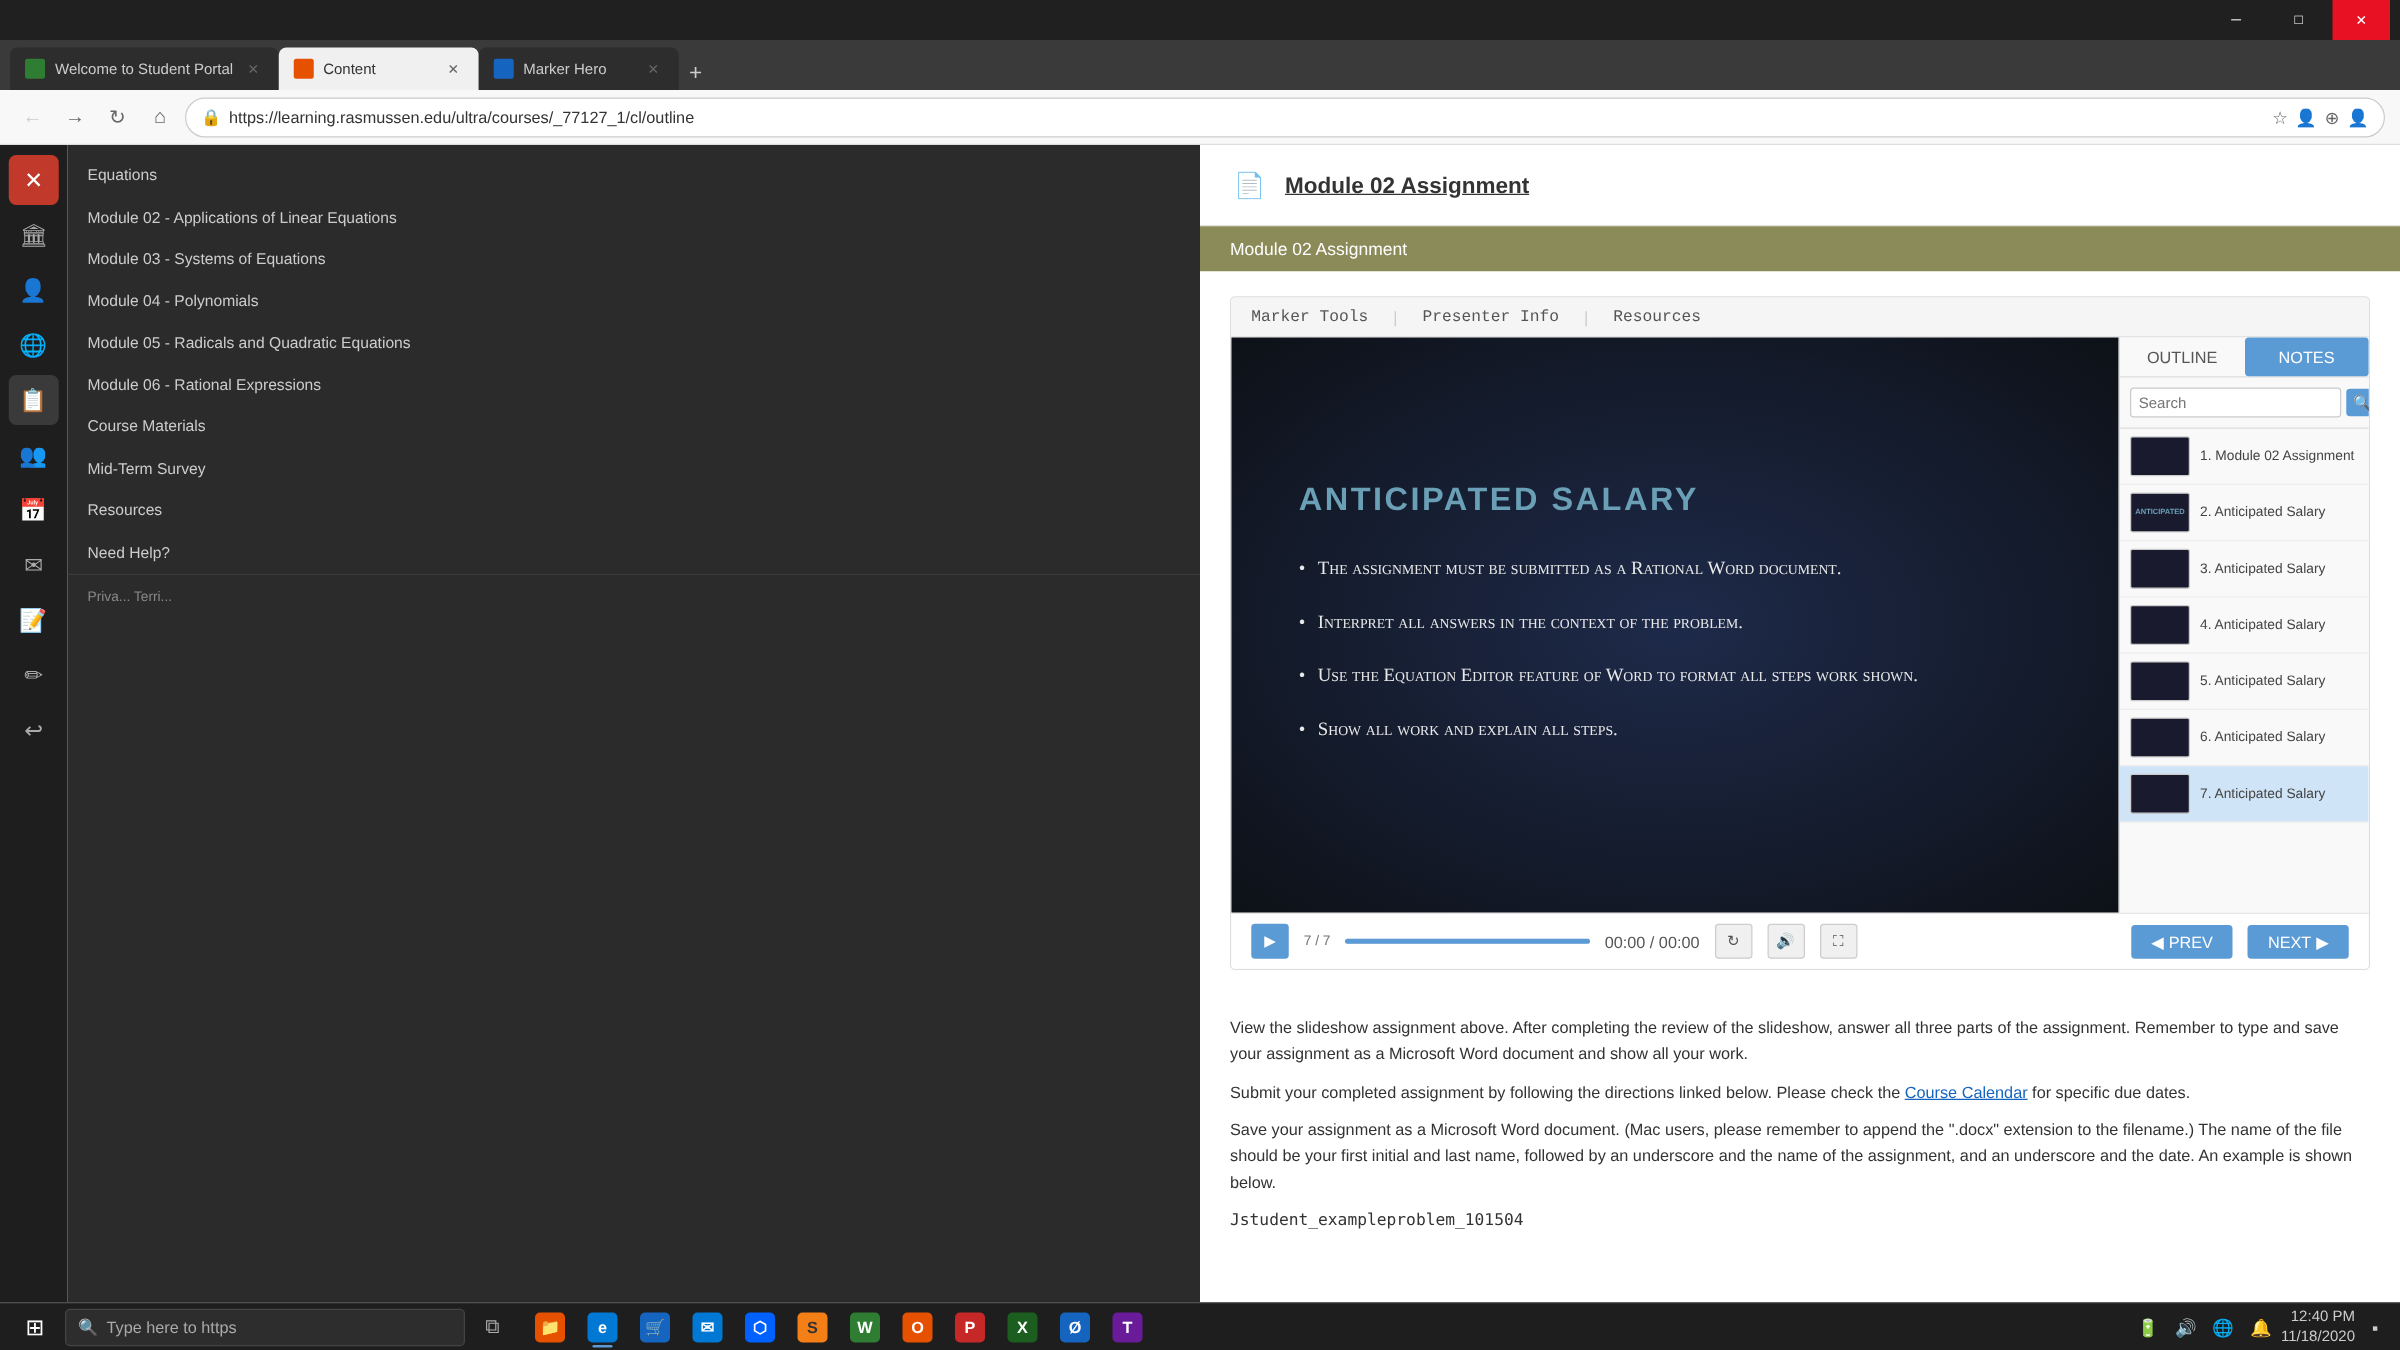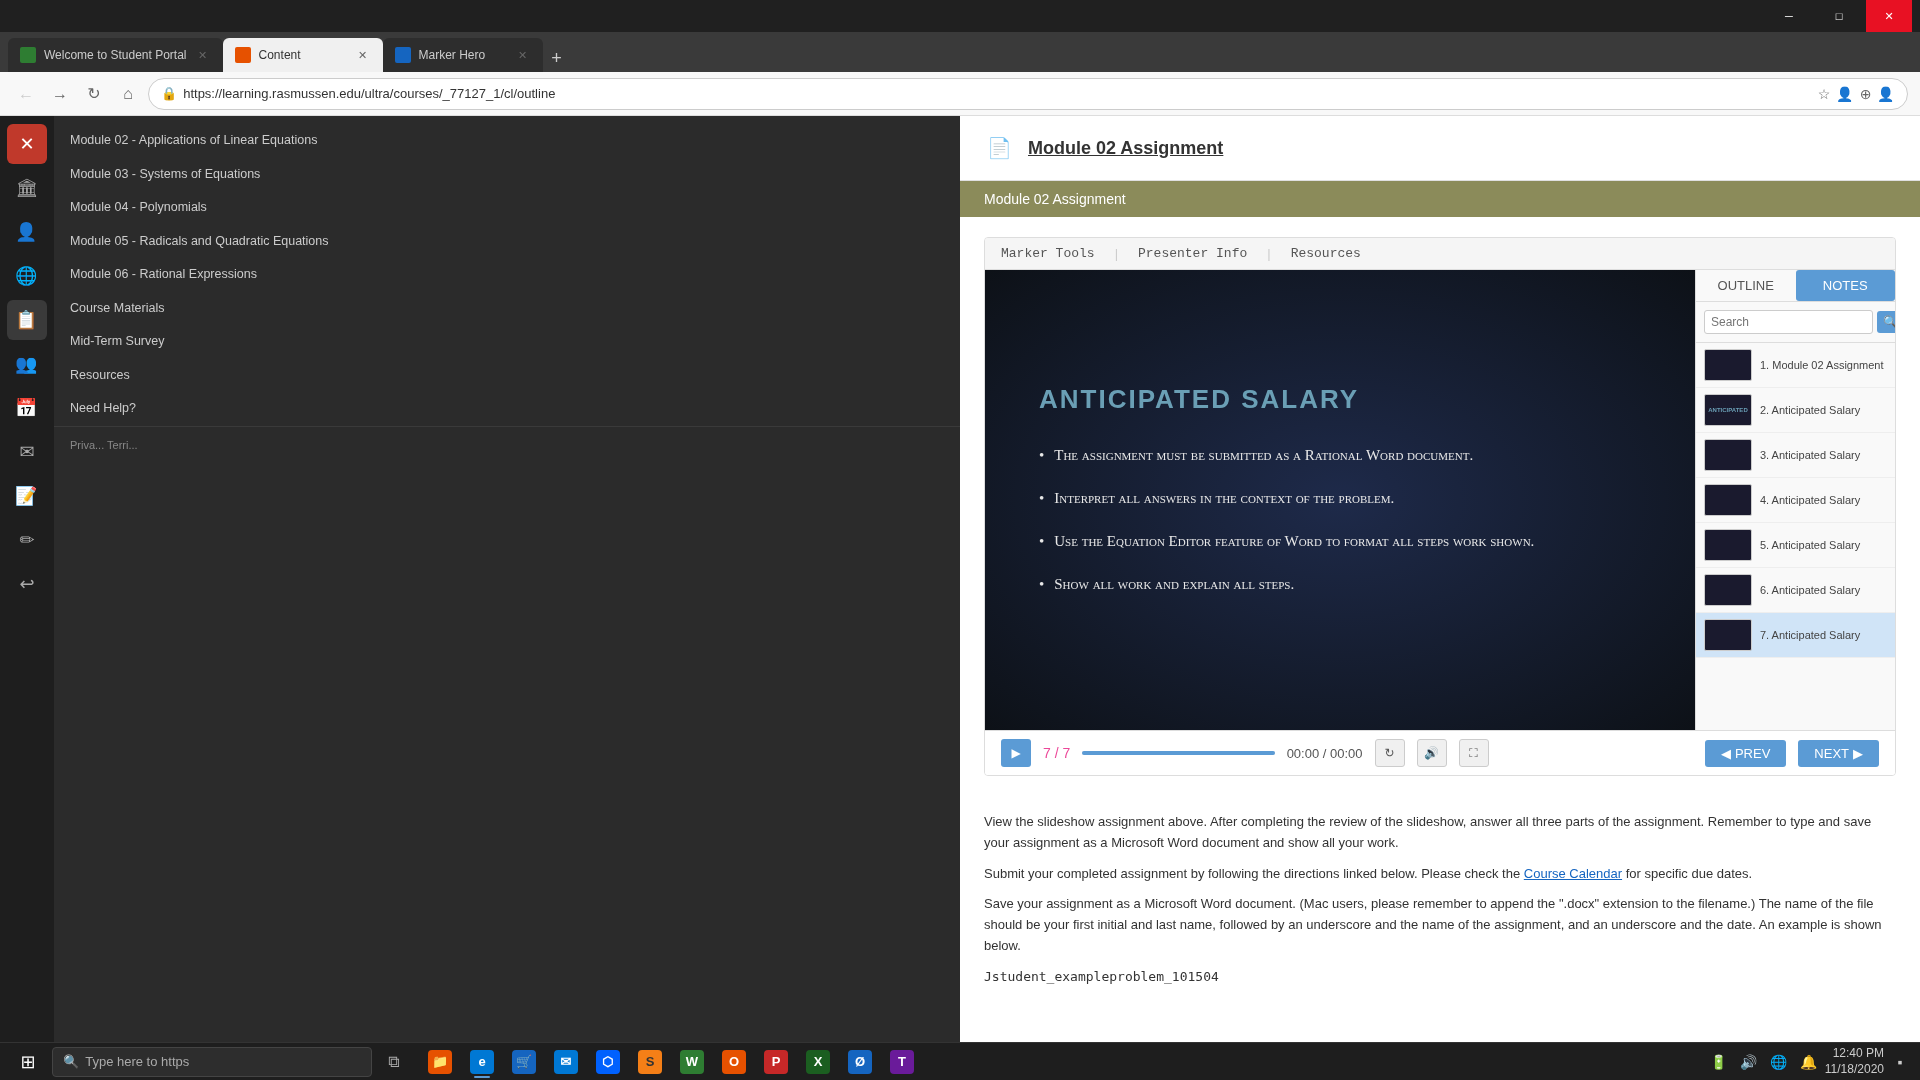--- a/index.html
+++ b/index.html
@@ -59,21 +59,21 @@
     .slide-search input { flex: 1; border: 1px solid #ccc; border-radius: 3px; padding: 4px 6px; font-size: 12px; }
     .slide-search-btn { background: #5b9bd5; color: #fff; border: none; border-radius: 3px; padding: 4px 6px; cursor: pointer; font-size: 12px; }
     .slide-thumbnails { flex: 1; overflow-y: auto; }
     .slide-thumb { display: flex; align-items: center; gap: 8px; padding: 6px 8px; cursor: pointer; border-bottom: 1px solid #eee; }
     .slide-thumb.active { background: #d0e4f7; }
     .slide-thumb-img { width: 48px; height: 32px; background: #1a1a2e; border: 1px solid #ccc; flex-shrink: 0; border-radius: 2px; }
     .slide-thumb-label { font-size: 11px; color: #444; line-height: 1.3; }
     .slideshow-controls { background: #fff; border-top: 1px solid #ddd; padding: 8px 16px; display: flex; align-items: center; gap: 12px; }
     .ctrl-btn { width: 30px; height: 28px; background: #5b9bd5; border: none; border-radius: 3px; color: #fff; cursor: pointer; display: flex; align-items: center; justify-content: center; font-size: 12px; }
     .ctrl-btn.secondary { background: #f0f0f0; color: #555; border: 1px solid #ccc; }
-    .slide-counter { font-size: 14px; color: #ec4899; }
+    .slide-counter { font-size: 11px; color: #737373; }
     .slide-progress { flex: 1; height: 4px; background: #ddd; border-radius: 2px; position: relative; }
     .slide-progress-fill { height: 100%; background: #5b9bd5; border-radius: 2px; width: 100%; }
     .slide-time { font-size: 13px; color: #555; }
     .ctrl-nav-btn { padding: 6px 16px; background: #5b9bd5; color: #fff; border: none; border-radius: 3px; cursor: pointer; font-size: 13px; display: flex; align-items: center; gap: 4px; }
 
     
     .description-area { padding: 16px 24px; }
     .desc-text { font-size: 13px; color: #333; line-height: 1.6; margin-bottom: 10px; }
     .desc-link { color: #1565c0; text-decoration: underline; cursor: pointer; }
     .desc-code { font-family: monospace; color: #333; }
@@ -160,20 +160,23 @@
         <div class="sidebar-icon-item active">📋</div>
         <div class="sidebar-icon-item">👥</div>
         <div class="sidebar-icon-item">📅</div>
         <div class="sidebar-icon-item">✉</div>
         <div class="sidebar-icon-item">📝</div>
         <div class="sidebar-icon-item">✏</div>
         <div class="sidebar-icon-item">↩</div>
       </div>
 
       <div class="sidebar-nav">
+        <div class="sidebar-item">
+          <span>Equations</span>
+        </div>
         <div class="sidebar-item">
           <span>Module 02 - Applications of Linear Equations</span>
         </div>
         <div class="sidebar-item">
           <span>Module 03 - Systems of Equations</span>
         </div>
         <div class="sidebar-item">
           <span>Module 04 - Polynomials</span>
         </div>
         <div class="sidebar-item">

